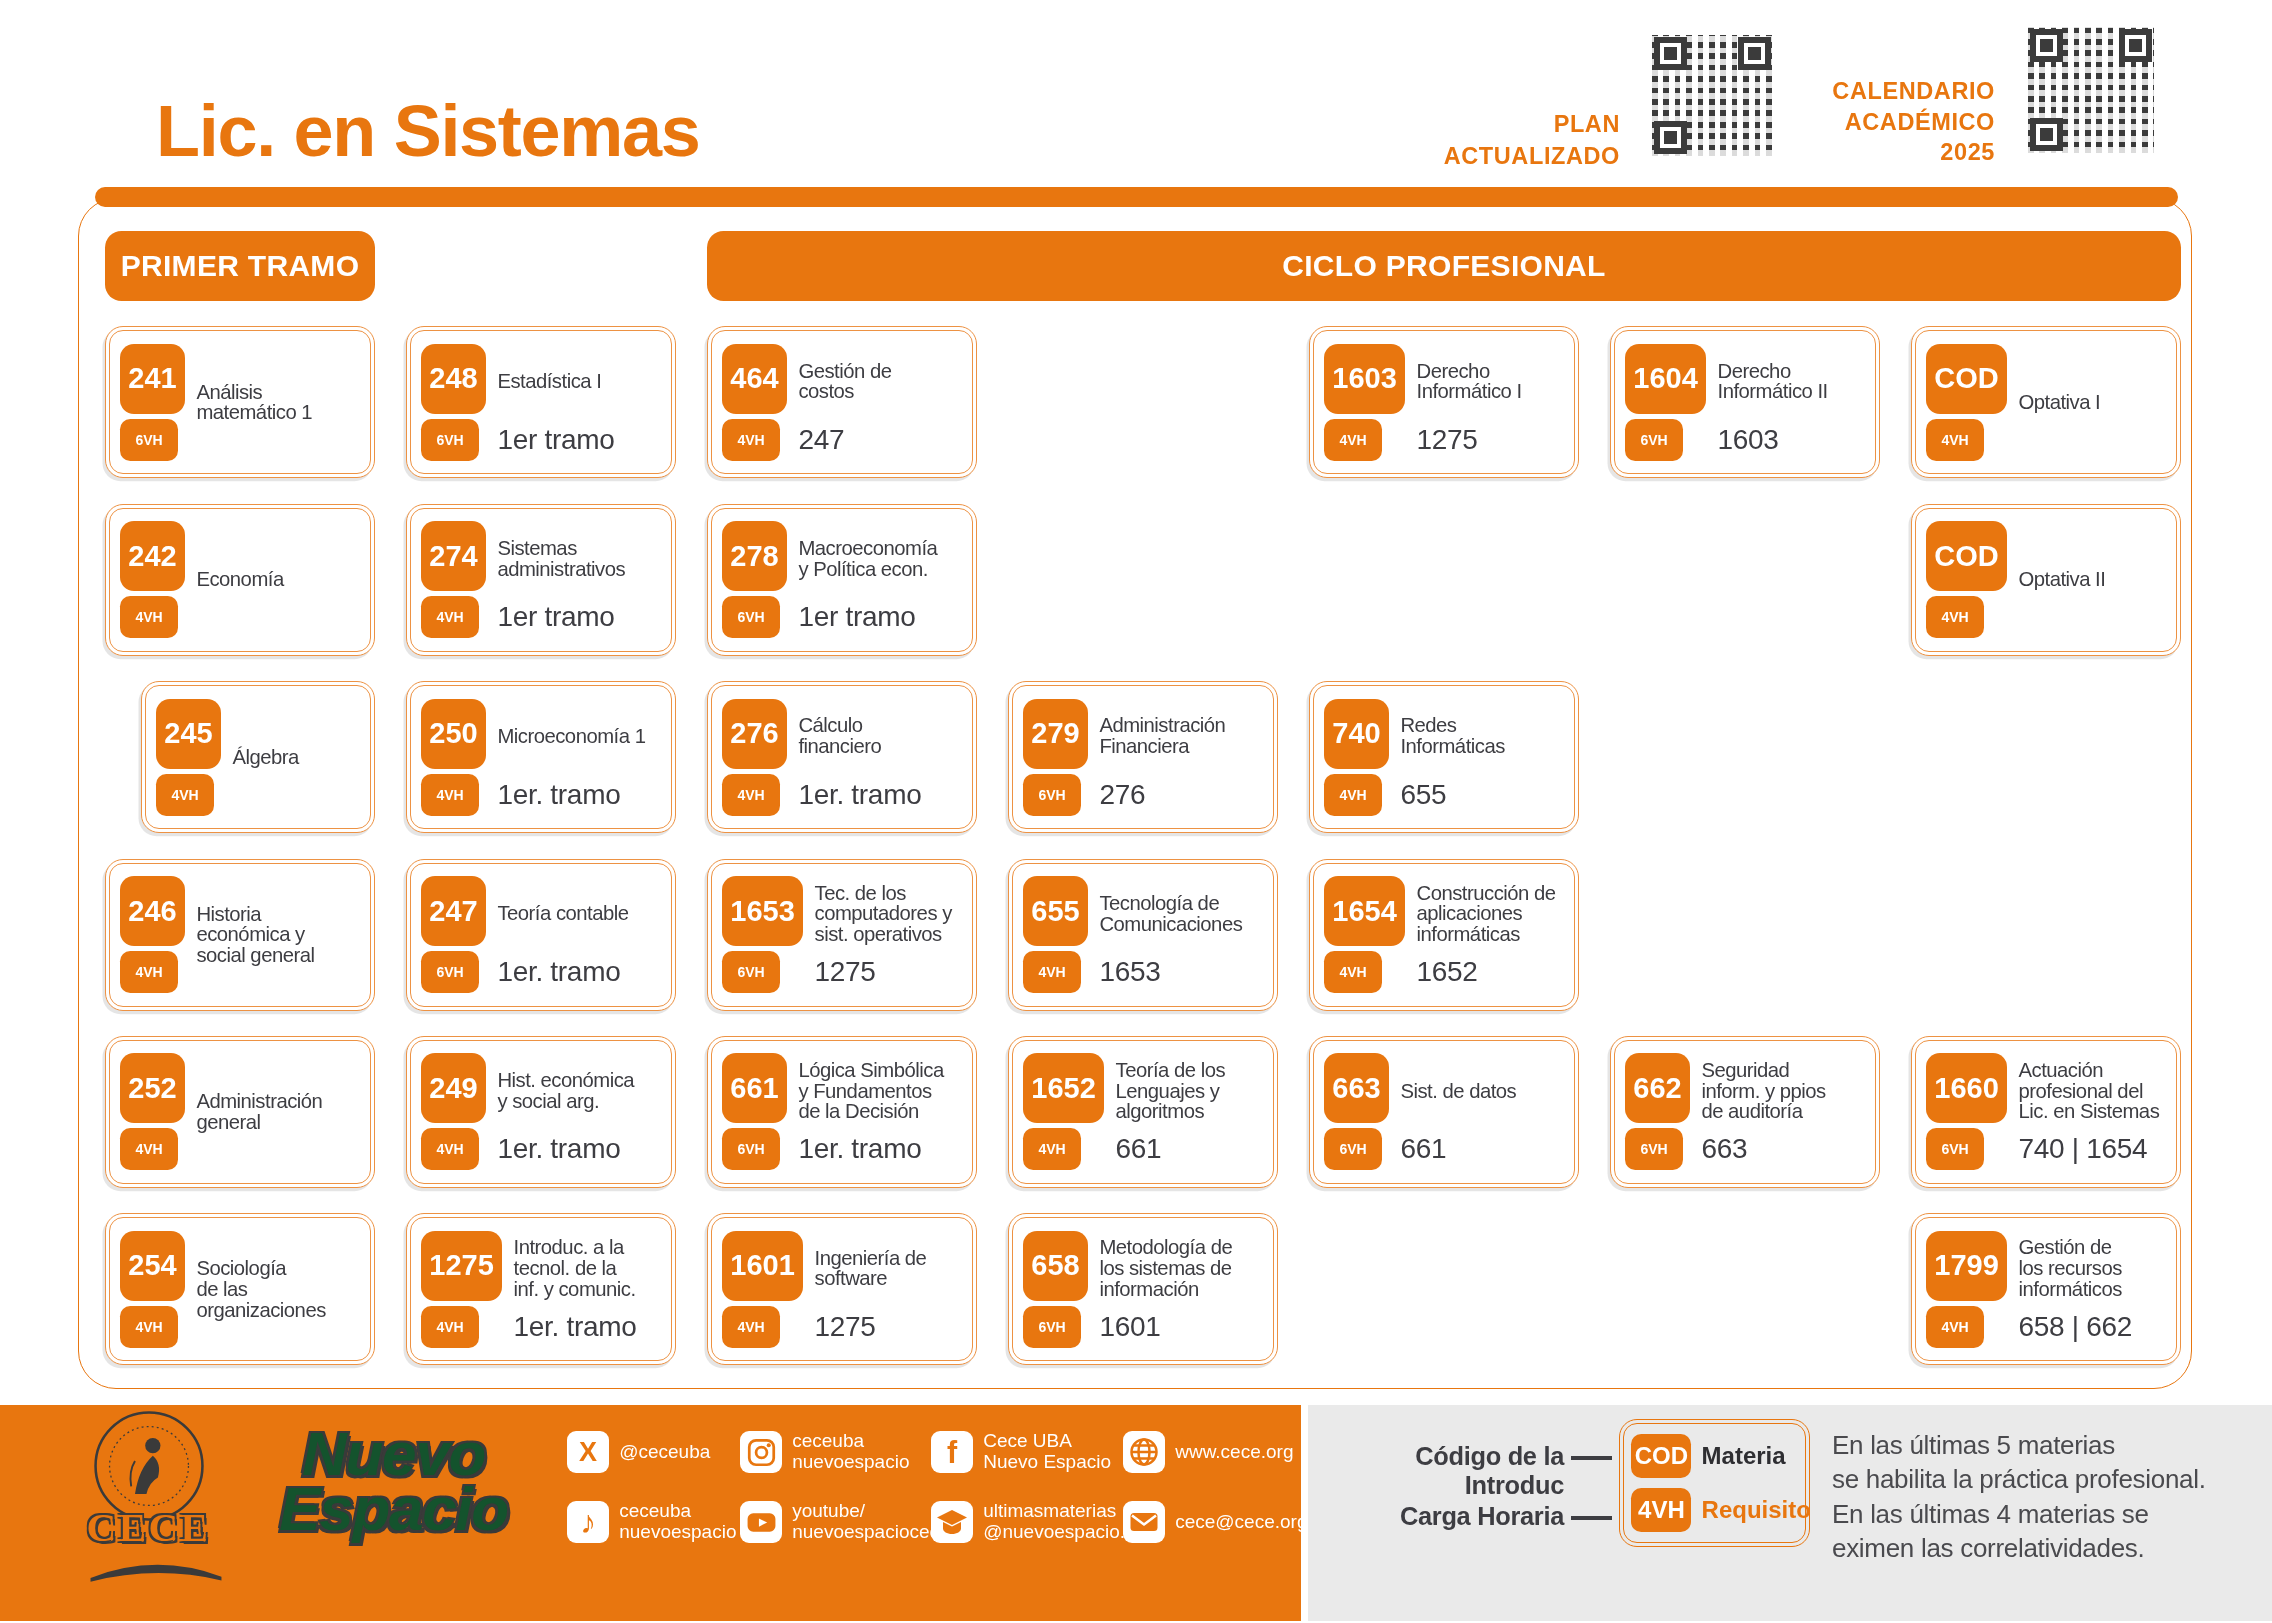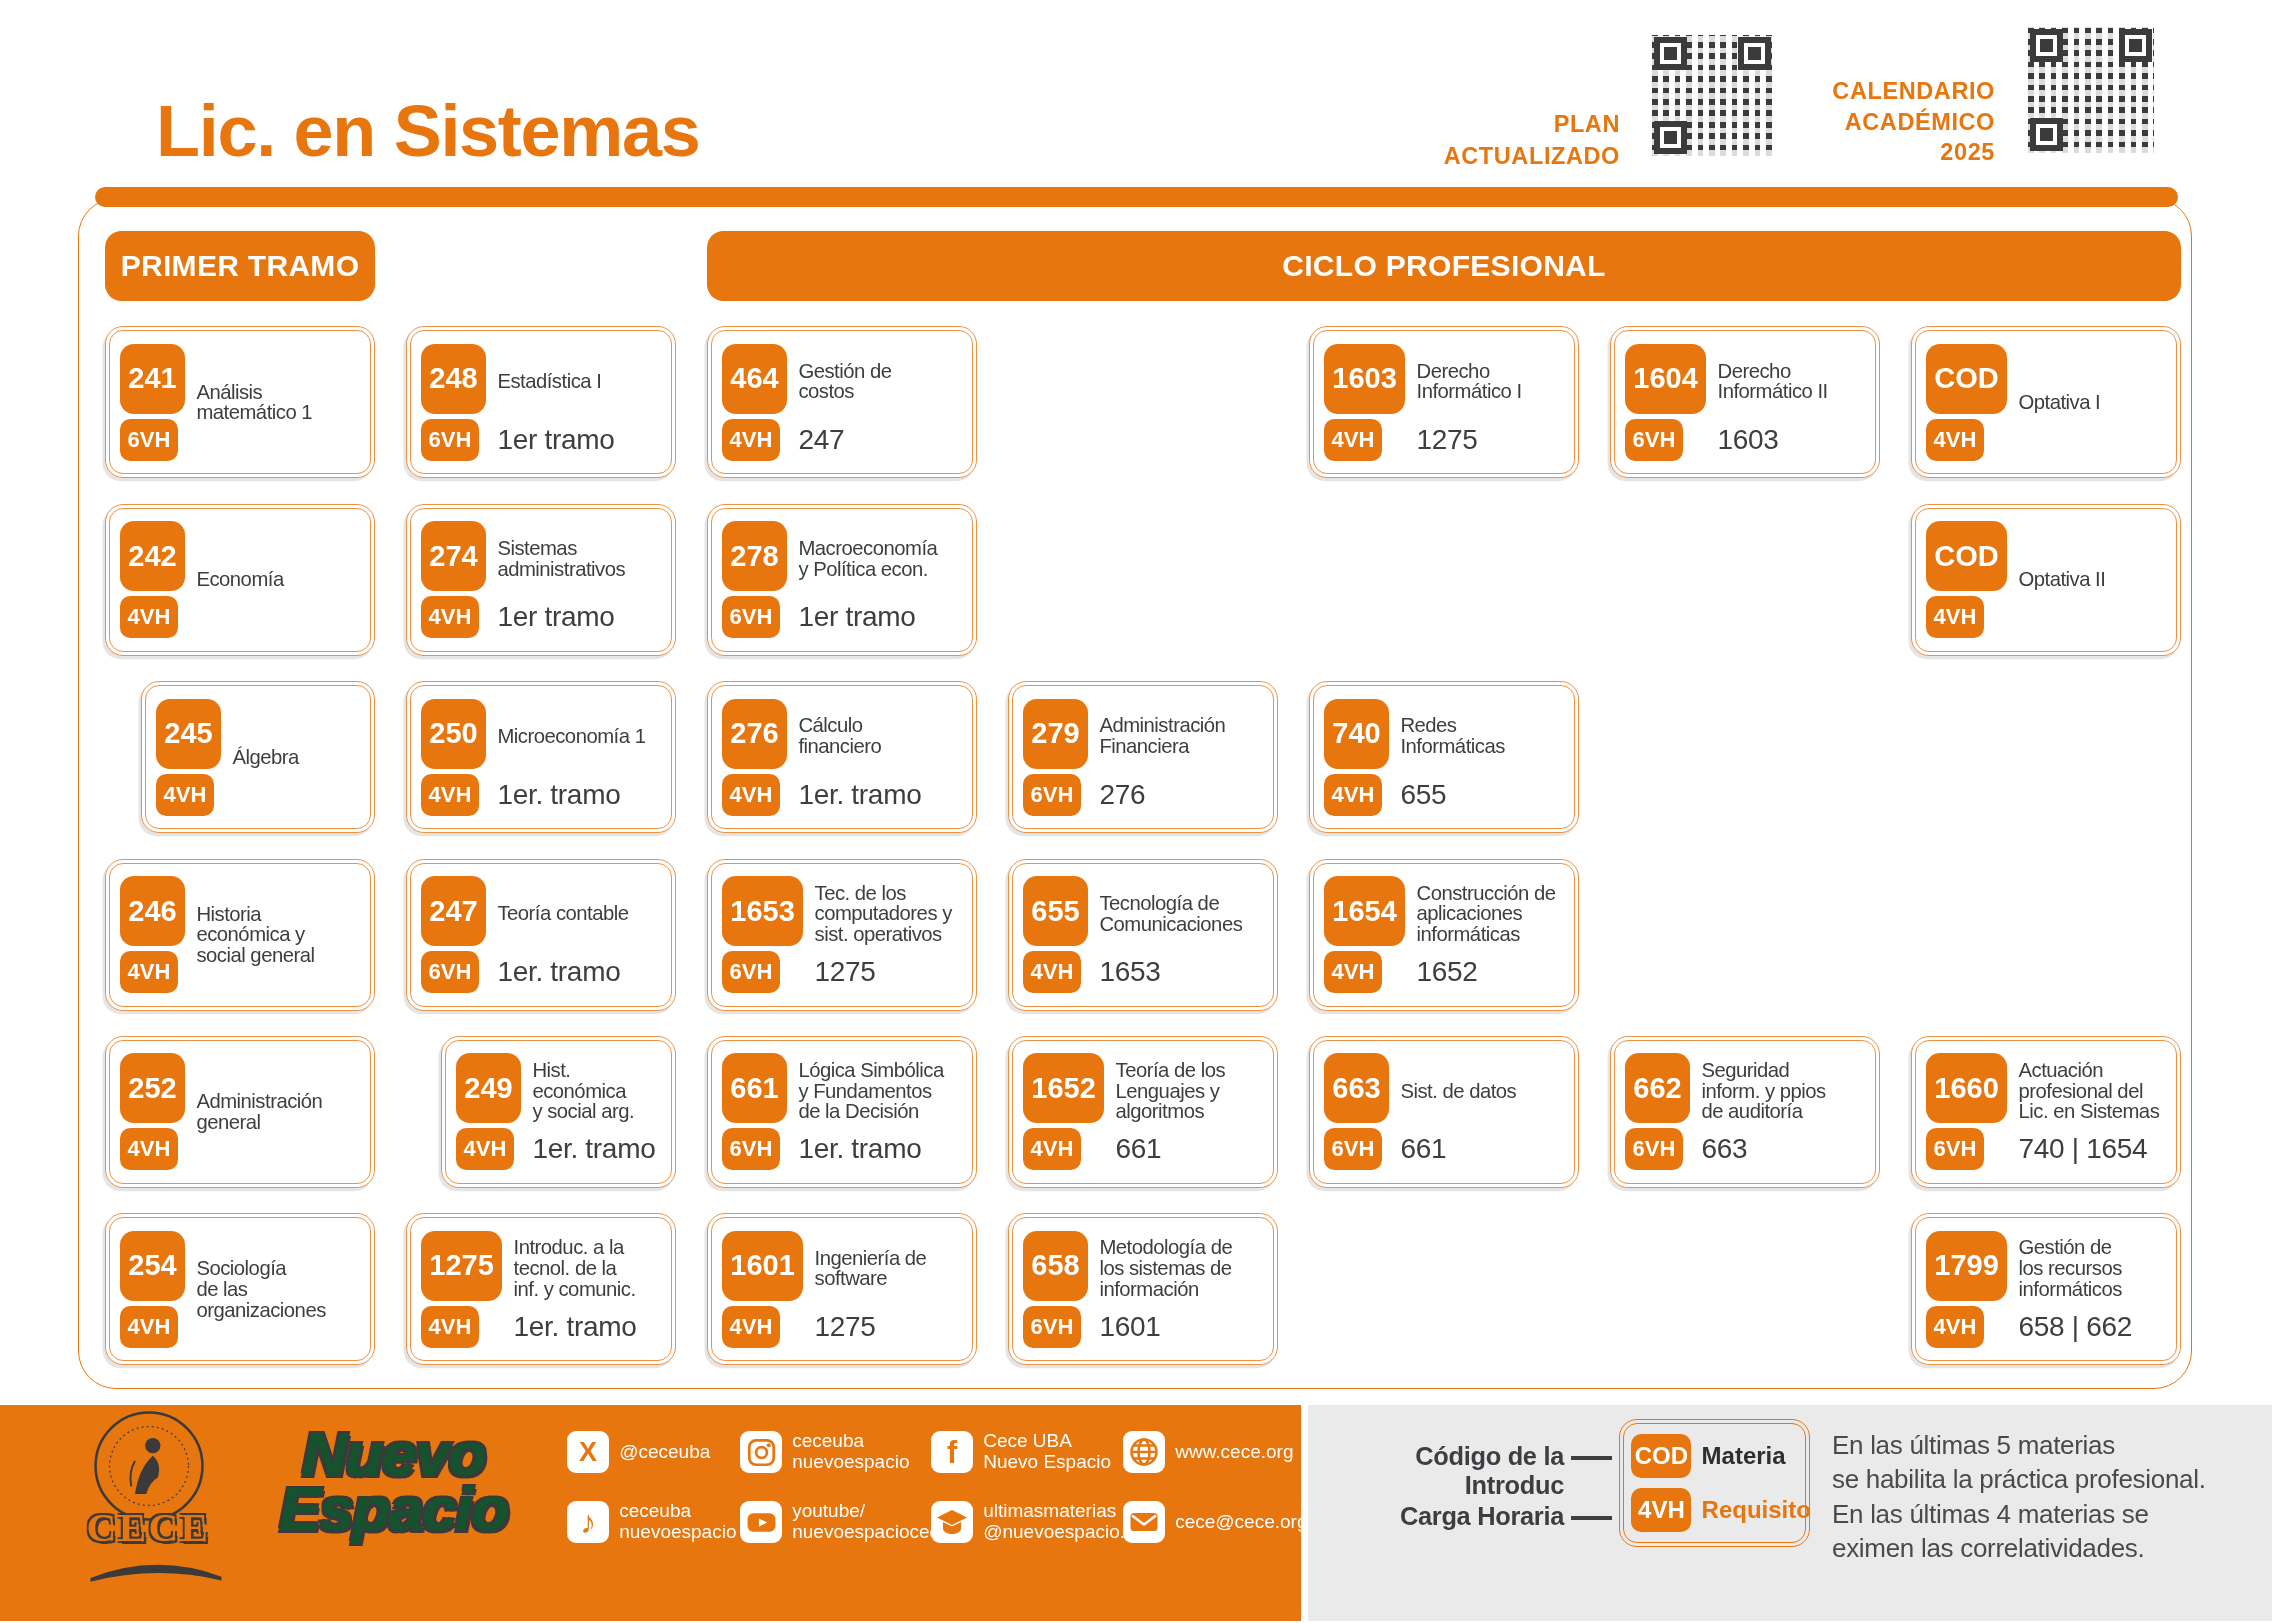--- a/index.html
+++ b/index.html
@@ -29,21 +29,21 @@
         grid-template-columns:repeat(7,270px);grid-template-rows:70px repeat(6,152px);
         column-gap:31px;row-gap:25.4px}
   .colhead{background:var(--orange);border-radius:16.5px;color:#fff;font-size:30px;font-weight:700;
            display:flex;align-items:center;justify-content:center;letter-spacing:0.3px}
   .card{position:relative;background:#fff;border:1.3px solid var(--cardborder);outline:1.3px solid var(--cardborder);
         outline-offset:-5.7px;border-radius:18px;box-shadow:-2.5px 3.2px 0 rgba(0,0,0,.10);
         display:grid;grid-template-columns:auto 1fr;grid-template-rows:1fr auto;column-gap:11.4px;
         padding:16.5px 9px 16.5px 14px}
   .badge{background:var(--orange);color:#fff;display:flex;align-items:center;justify-content:center;font-weight:700}
   .code{grid-area:1/1;min-width:61px;height:70px;border-radius:14px;font-size:29px;padding:0 8.3px;align-self:start;justify-self:start}
-  .vh{grid-area:2/1;min-width:58px;height:42px;border-radius:10.2px;font-size:22px;padding:0 6.4px;align-self:end;justify-self:start}
+  .vh{grid-area:2/1;min-width:58px;height:42px;border-radius:10.2px;font-size:14px;padding:0 6.4px;align-self:end;justify-self:start}
   .name{grid-area:1/2;align-self:center;font-size:20.3px;line-height:1.02;letter-spacing:-0.5px;color:var(--textdark);white-space:pre-line}
   .name.full{grid-row:1/3}
   .req{grid-area:2/2;align-self:center;font-size:28px;color:var(--textdark);letter-spacing:-0.3px}
 
   
   .foot-orange{position:absolute;left:0;top:1405px;width:1301px;height:216px;background:var(--orange)}
   .foot-gray{position:absolute;left:1308px;top:1405px;width:965px;height:216px;background:var(--gray)}
   .seal{position:absolute;left:93px;top:1410px}
   .cece{position:absolute;left:80px;top:1503px;width:137px;text-align:center;font-family:"Liberation Serif",serif;
         font-size:41px;font-weight:700;color:var(--orange);letter-spacing:2.5px;
@@ -165,21 +165,21 @@
       <div class="name">Microeconomía 1</div>
       <div class="badge vh">4VH</div>
       <div class="req">1er. tramo</div>
     </div>
       <div class="card" style="grid-area: 5 / 2;">
       <div class="badge code">247</div>
       <div class="name">Teoría contable</div>
       <div class="badge vh">6VH</div>
       <div class="req">1er. tramo</div>
     </div>
-      <div class="card" style="grid-area: 6 / 2; margin-left: 35px;">
+      <div class="card" style="grid-area: 6 / 2;">
       <div class="badge code">249</div>
       <div class="name">Hist. económica
 y social arg.</div>
       <div class="badge vh">4VH</div>
       <div class="req">1er. tramo</div>
     </div>
       <div class="card" style="grid-area: 7 / 2;">
       <div class="badge code">1275</div>
       <div class="name">Introduc. a la
 tecnol. de la

